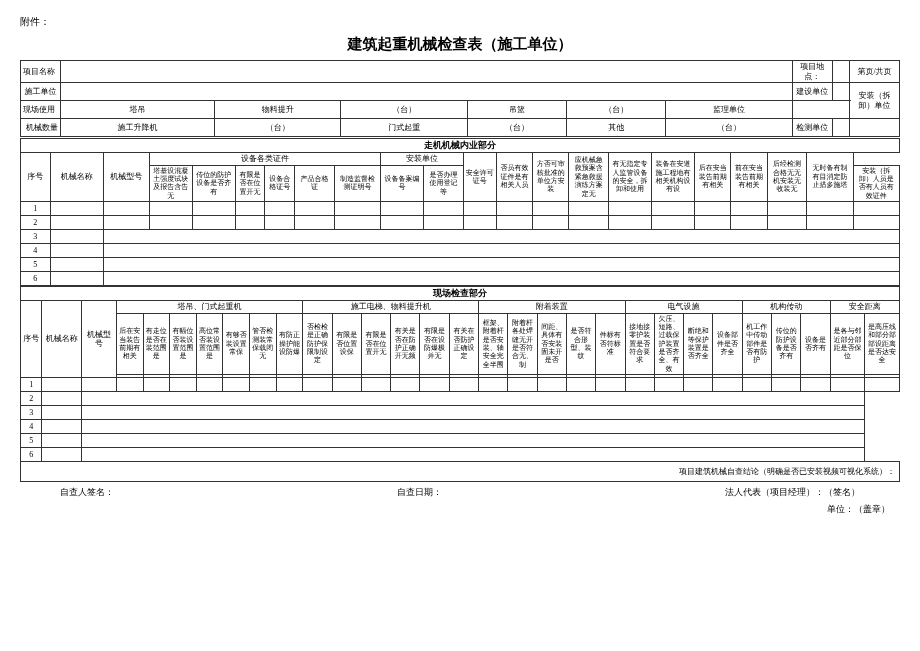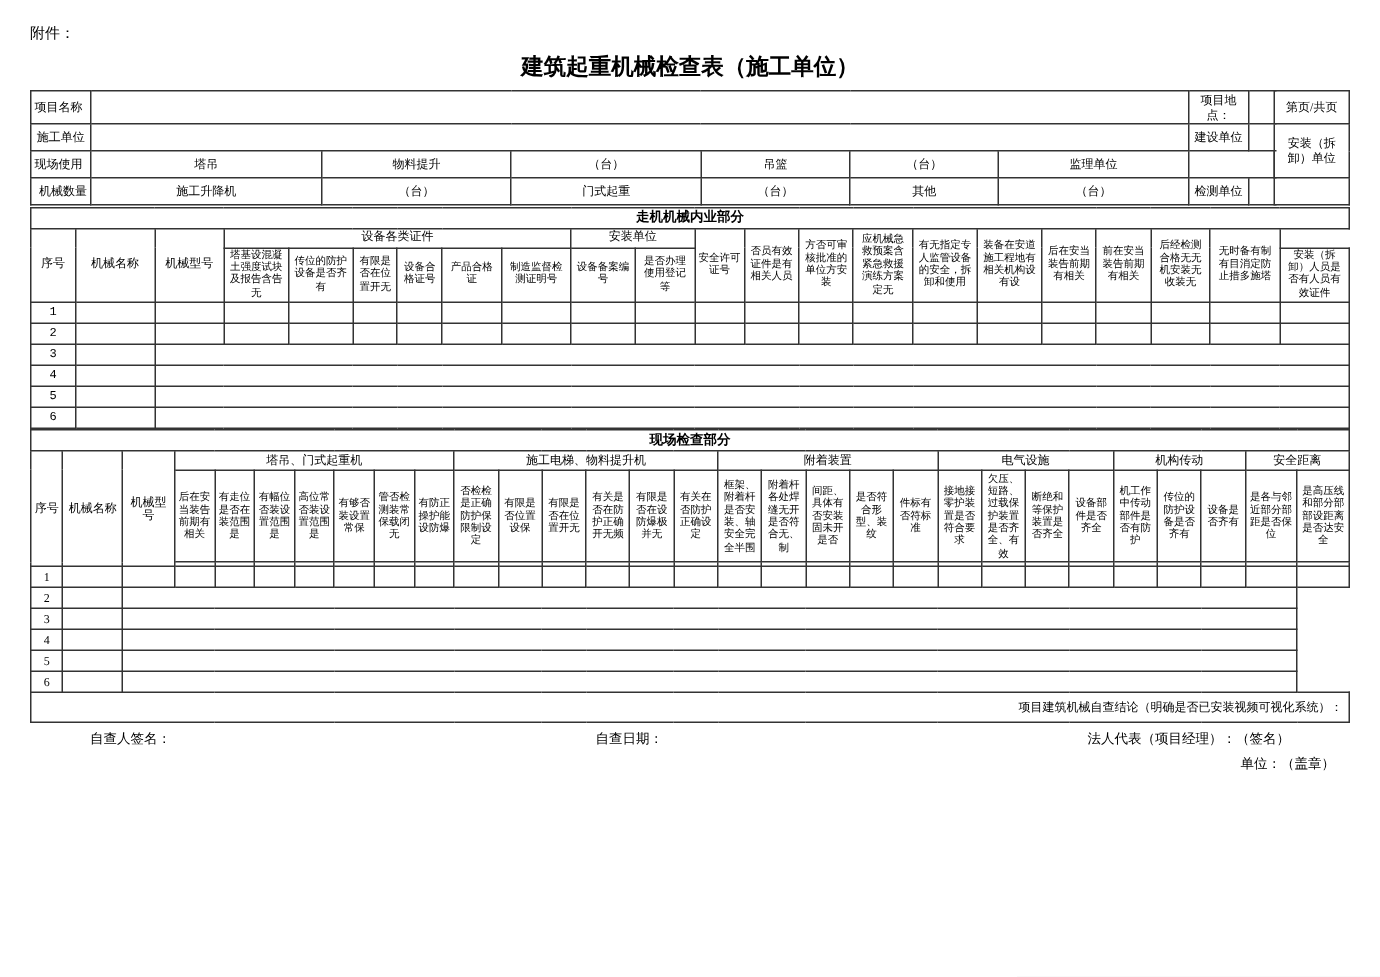--- a/index.html
+++ b/index.html
@@ -93,21 +93,21 @@
         <td>（台）</td>
         <td>其他</td>
         <td>（台）</td>
         <td>检测单位</td>
         <td colspan="5" style="text-align:left"></td>
         <td style="text-align:left"></td>
       </tr>
     </tbody>
   </table>
 
-  <table style="margin-top:0;font-family:Liberation Mono, monospace;">
+  <table style="margin-top:0;">
     <tbody>
       <tr>
         <td colspan="22" class="section-header">走机机械内业部分</td>
       </tr>
 
       <tr>
         <td rowspan="2" style="width:18px">序号</td>
         <td rowspan="2" style="width:32px">机械名称</td>
         <td rowspan="2" style="width:28px">机械型号</td>
         <td colspan="6">设备各类证件</td>

